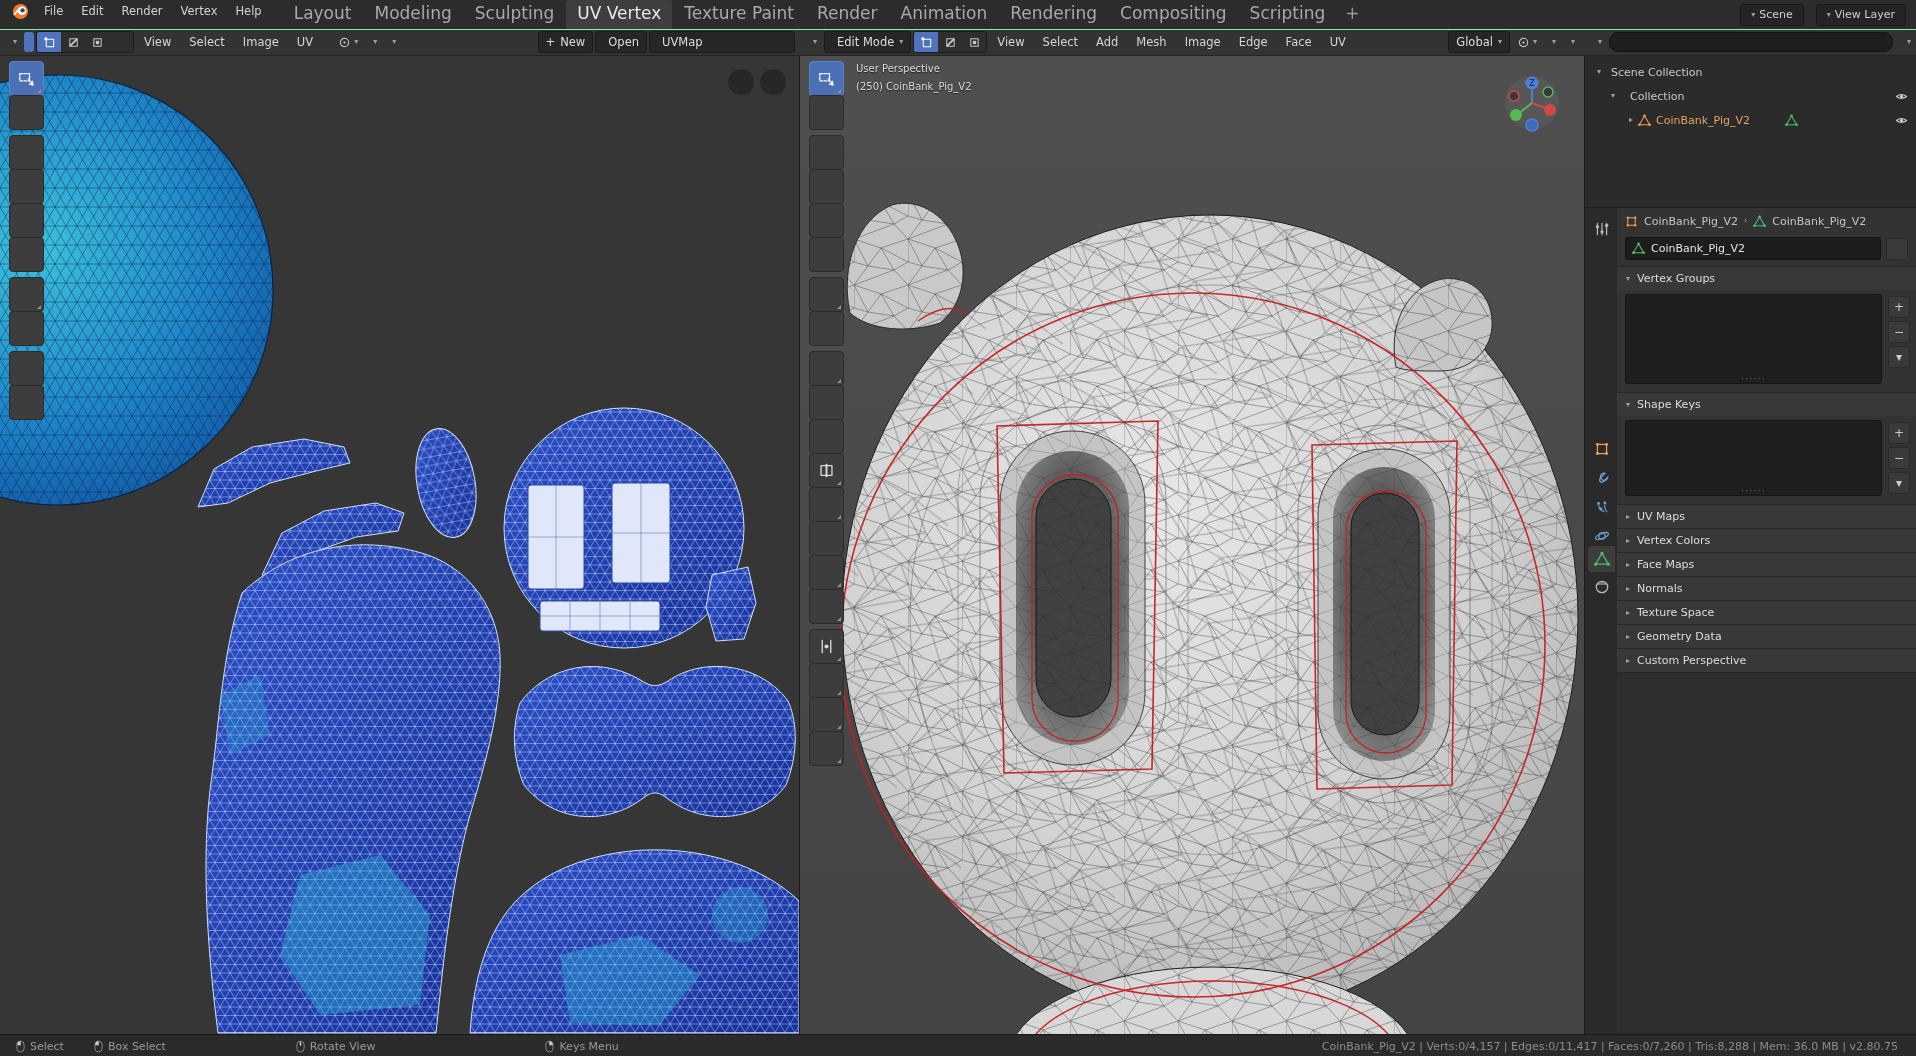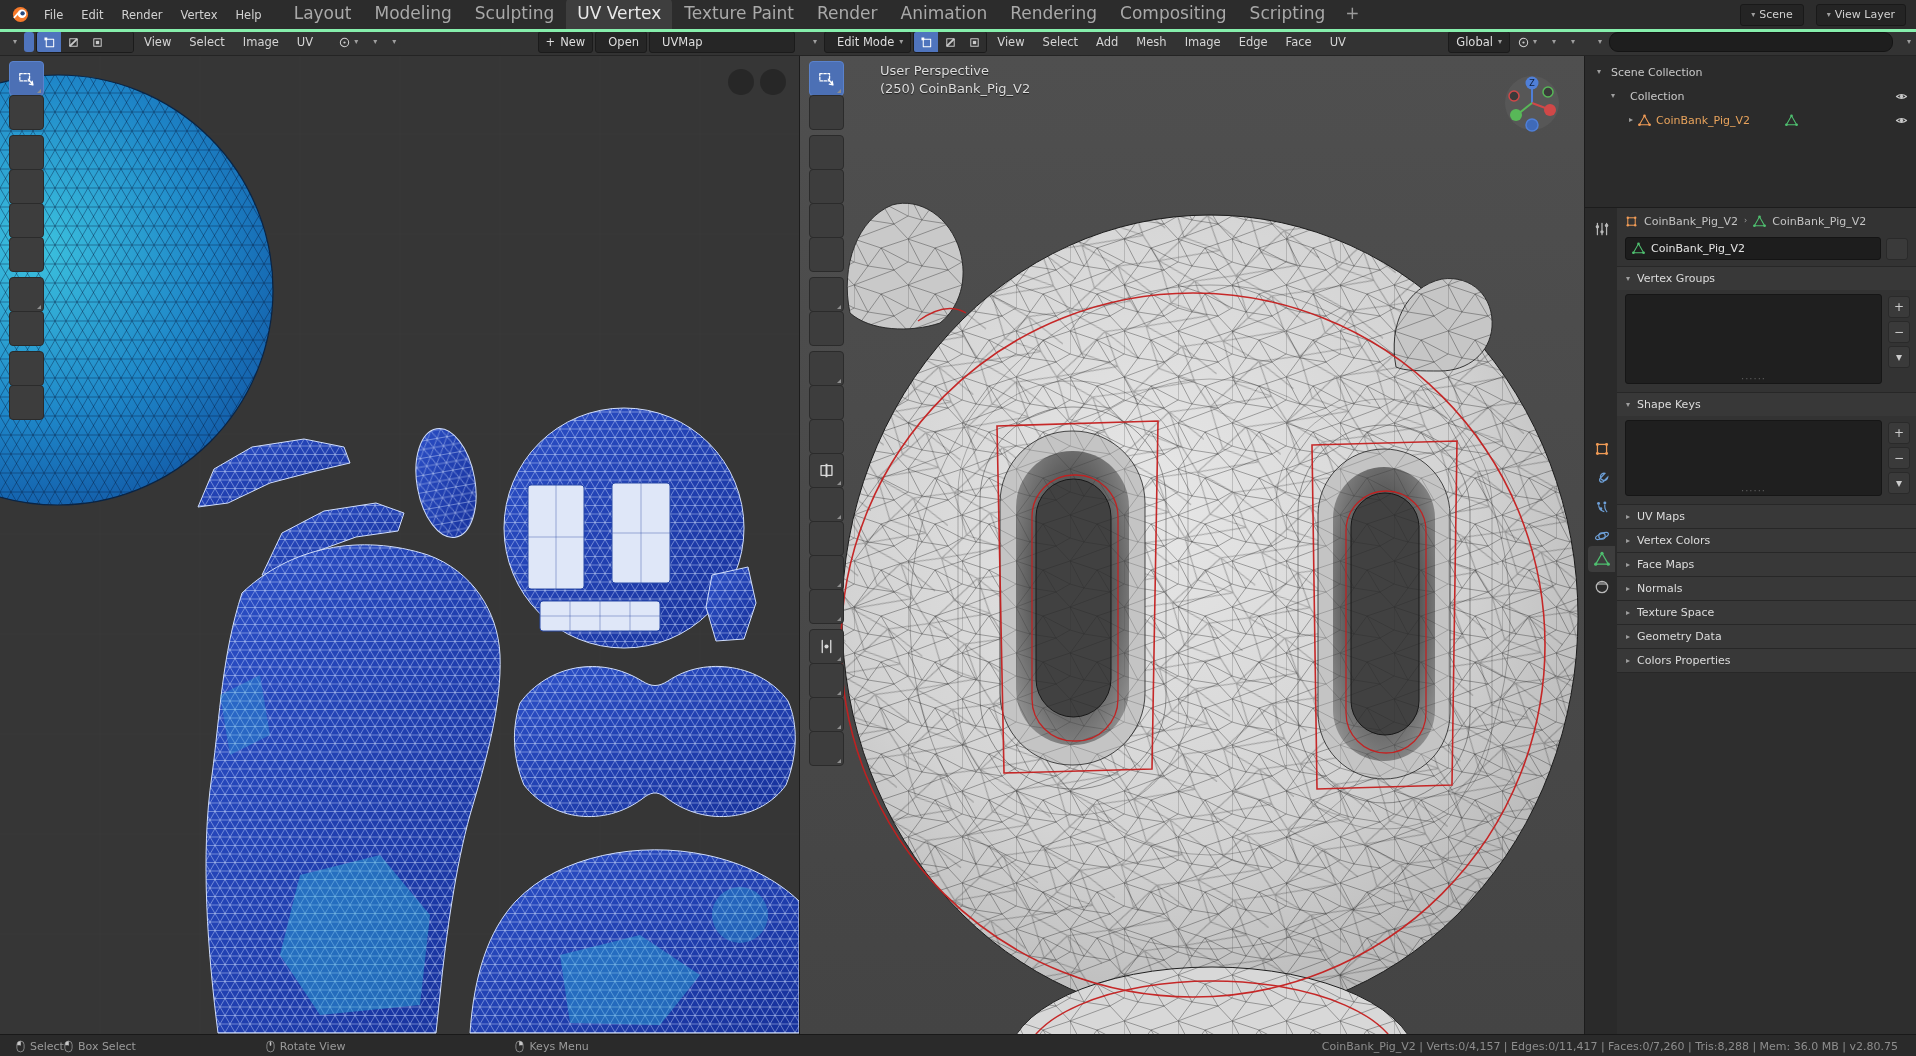--- a/index.html
+++ b/index.html
@@ -4,21 +4,21 @@
 <title>Blender</title>
 <style>
   html,body{margin:0;padding:0}
   body{position:relative;width:1916px;height:1056px;overflow:hidden;background:#1f1f1f;
        font-family:"DejaVu Sans","Liberation Sans",sans-serif;font-size:11px;color:#c9c9c9;user-select:none}
   svg{display:block}
   .abs{position:absolute}
 
   
   #topbar{position:absolute;left:0;top:0;width:1916px;height:29px;background:#2c2c2c;
-          border-bottom:3px solid #86efac;display:flex;align-items:center;z-index:20}
+          border-bottom:1px solid #86efac;display:flex;z-index:20}
   .logo{width:24px;height:22px;display:flex;align-items:center;justify-content:center;margin:0 3px 0 8px}
   .menu-item{padding:0 9px;height:22px;line-height:22px;border-radius:3px;color:#d2d2d2;font-size:11.5px}
   .tabs{display:flex;align-items:flex-end;height:29px;margin-left:12px}
   .tab{padding:5px 11px 6px;font-size:17px;color:#a9a9a9;border-radius:5px 5px 0 0;margin-right:1px;white-space:nowrap}
   .tab.active{background:#3e3e3e;color:#e8e8e8}
   .tab.addtab{padding:5px 8px 6px;color:#9a9a9a}
   .tb-right{margin-left:auto;display:flex;align-items:center;gap:12px;padding-right:10px}
   .selector{display:flex;align-items:center;gap:4px;background:#242424;border:1px solid #191919;
             border-radius:3px;height:20px;padding:0 6px;color:#d0d0d0}
   .chev{font-size:8px;color:#9f9f9f;line-height:1}
@@ -45,21 +45,21 @@
   .toolcol{position:absolute;left:9px;top:32px;width:35px;z-index:5}
   .tool{position:absolute;left:0;width:33px;height:33px;background:#3d3d3d;border:1px solid #2b2b2b;border-radius:4px;
         display:flex;align-items:center;justify-content:center;color:#d8d8d8}
   .tool svg{width:17px;height:17px}
   .tool.active{background:#4c70b5;border-color:#5a82cc;color:#fff}
   .tool .corner{position:absolute;right:2px;bottom:2px;width:0;height:0;border-left:4px solid transparent;border-bottom:4px solid #8f8f8f}
 
   .circle-btn{position:absolute;width:26px;height:26px;border-radius:50%;background:rgba(28,28,28,.55);
               display:flex;align-items:center;justify-content:center;color:#c6c6c6;z-index:5}
   .ov-btn{position:absolute;width:24px;height:22px;display:flex;align-items:center;justify-content:center;color:#cfcfcf;z-index:5}
-  .vp-text{position:absolute;left:80px;color:#dcdcdc;text-shadow:0 1px 1px rgba(0,0,0,.65);z-index:5;font-size:13px}
+  .vp-text{position:absolute;left:56px;color:#dcdcdc;text-shadow:0 1px 1px rgba(0,0,0,.65);z-index:5;font-size:10px}
 
   
   .o-row{display:flex;align-items:center;height:24px;gap:5px;color:#c8c8c8;position:relative}
   .o-row .right-ico{position:absolute;right:8px}
   .searchbox{display:flex;align-items:center;gap:5px;background:#1e1e1e;border:1px solid #141414;border-radius:9px;
              height:18px;padding:0 8px;flex:1;color:#8a8a8a}
 
   
   #ptabs{position:absolute;left:0;top:0;width:32px;height:826px;background:#2a2a2a;border-right:1px solid #222}
   .ptab{position:absolute;left:3px;width:27px;height:26px;border-radius:4px 0 0 4px;display:flex;align-items:center;justify-content:center;color:#b9b9b9}
@@ -807,39 +807,39 @@
     </div>
     <div class="panel">
       <div class="panel-h">
         <span class="chev">▸</span>
         <span>Geometry Data</span>
       </div>
     </div>
     <div class="panel">
       <div class="panel-h">
         <span class="chev">▸</span>
-        <span>Colors Properties</span>
+        <span>Custom Perspective</span>
       </div>
     </div>
     <div class="p-filler"></div>
   </div>
 </section>
 
 <footer id="statusbar">
   <span class="st-item" style="margin-left:16px">
     <span>
         <svg viewBox="0 0 10 14" width="9" height="13">
           <rect x="1" y="1" width="8" height="12" rx="4" stroke="#8f8f8f" fill="none"></rect>
           <path d="M5,1 V6" stroke="#8f8f8f"></path>
           <path d="M1.4,5.6 V4.6 A3.6,3.6 0 0 1 5,1.2 V5.6 Z" fill="#c8c8c8"></path>
         </svg>
       </span>
     <span>Select</span>
   </span>
-  <span class="st-item" style="">
+  <span class="st-item" style="margin-left:30px">
     <span>
         <svg viewBox="0 0 10 14" width="9" height="13">
           <rect x="1" y="1" width="8" height="12" rx="4" stroke="#8f8f8f" fill="none"></rect>
           <path d="M5,1 V6" stroke="#8f8f8f"></path>
           <path d="M1.4,5.6 V4.6 A3.6,3.6 0 0 1 5,1.2 V5.6 Z" fill="#c8c8c8"></path>
         </svg>
       </span>
     <span>Box Select</span>
   </span>
   <span class="st-item" style="margin-left:130px">

